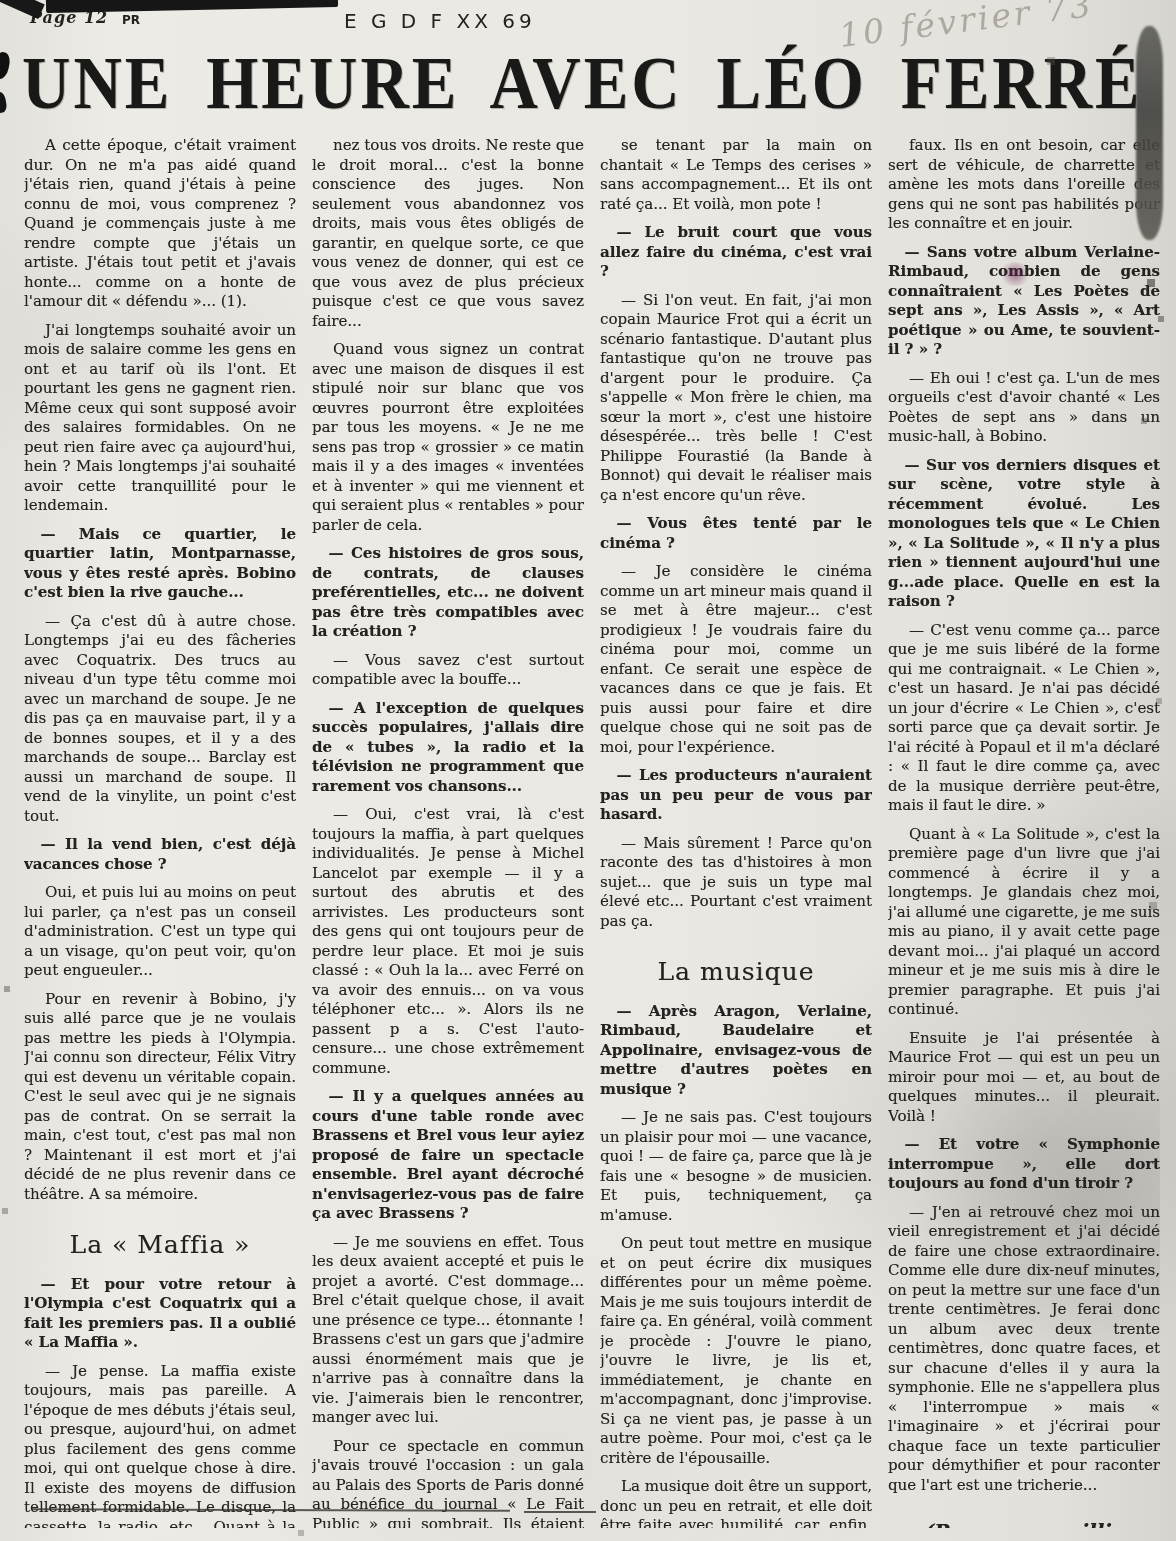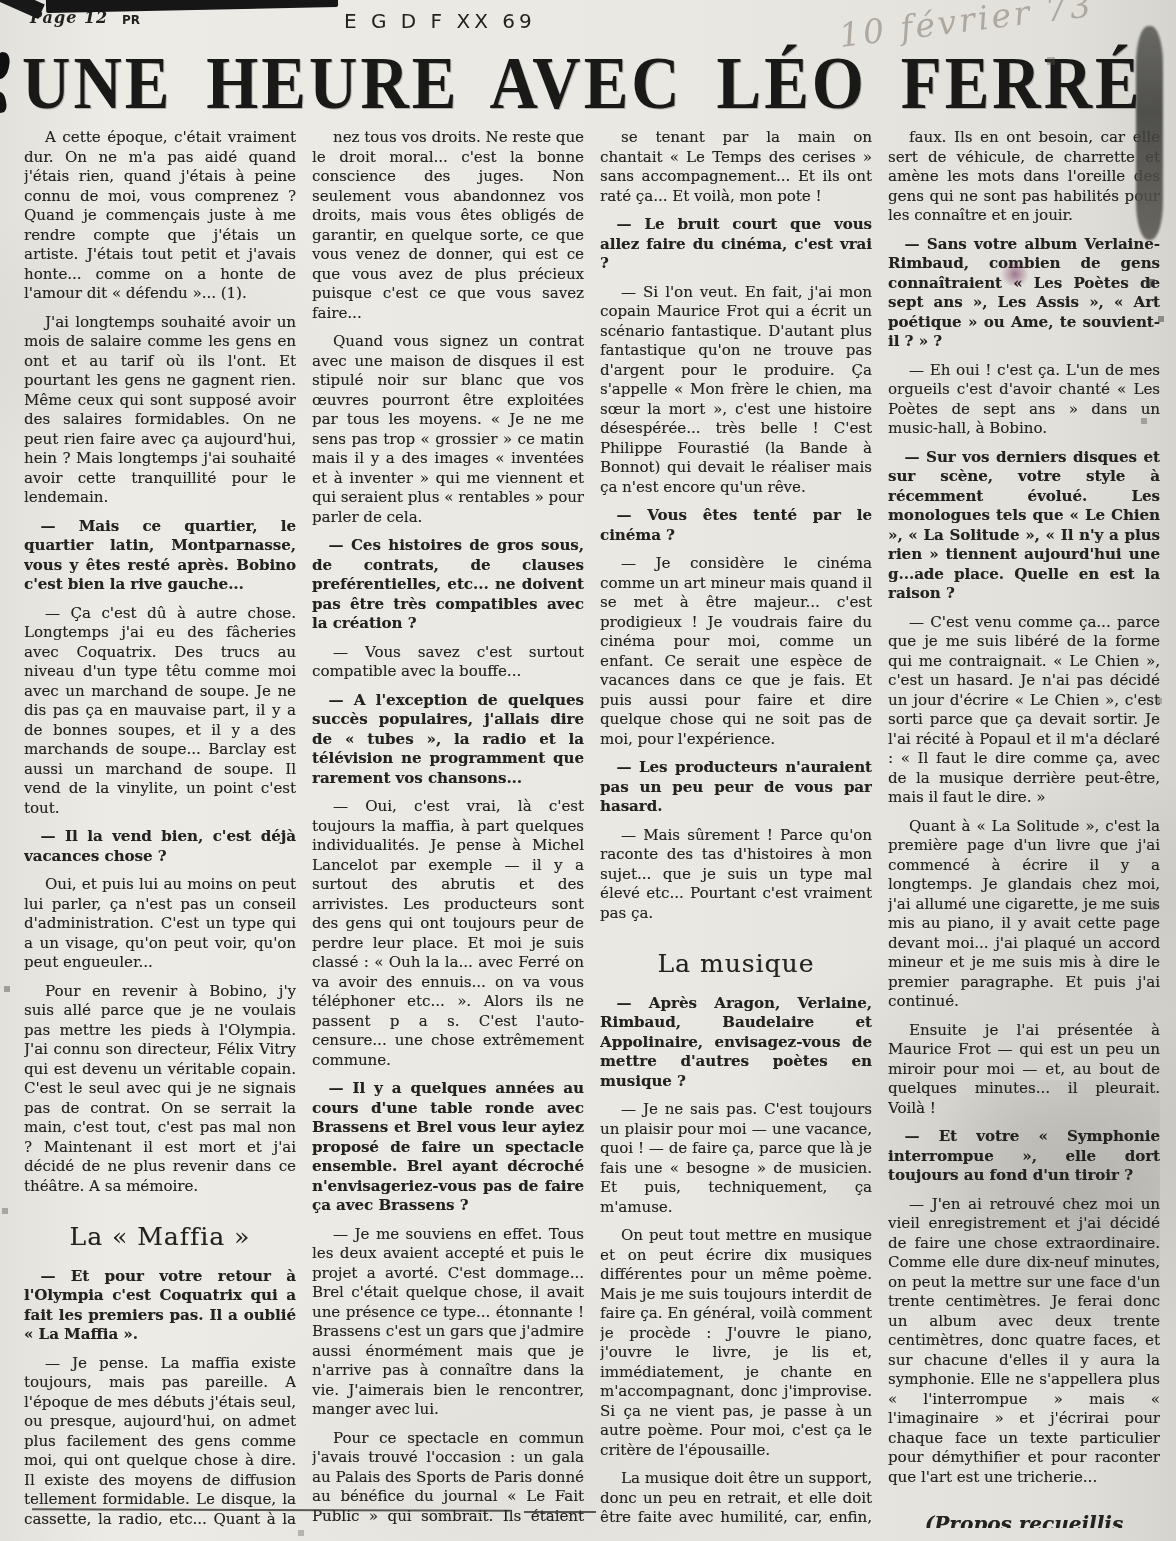--- a/index.html
+++ b/index.html
@@ -33,21 +33,21 @@
     font-size:67px;letter-spacing:3px;word-spacing:14px;white-space:nowrap;
     color:#191918;transform:scale(1.0,1.12);transform-origin:left top;
     text-shadow:1px 1px 0 rgba(25,25,25,.25);
   }
   
   .columns{
     position:absolute;left:24px;top:128px;width:1136px;height:1400px;
     display:grid;grid-template-columns:repeat(4,1fr);column-gap:16px;
   }
   .col{overflow:hidden;text-align:justify;font-size:15px;line-height:1.3;}
-  .col p{margin:0 0 9px;text-shadow:.3px .3px .4px rgba(30,30,30,.35);}
+  .col p{margin:8px 0 9px;text-shadow:.3px .3px .4px rgba(30,30,30,.35);}
   .para{text-indent:1.4em;}
   .question{font-weight:bold;text-indent:1.1em;margin-top:3px !important;}
   .heading{
     text-align:center;font-size:25px;letter-spacing:1px;text-indent:0;
     margin:25px 0 13px !important;font-weight:500;
   }
   .byline{
     text-align:center;font-weight:bold;font-style:italic;font-size:20px;
     text-indent:0;margin:22px 0 6px !important;line-height:1.5;white-space:pre-line;
   }

